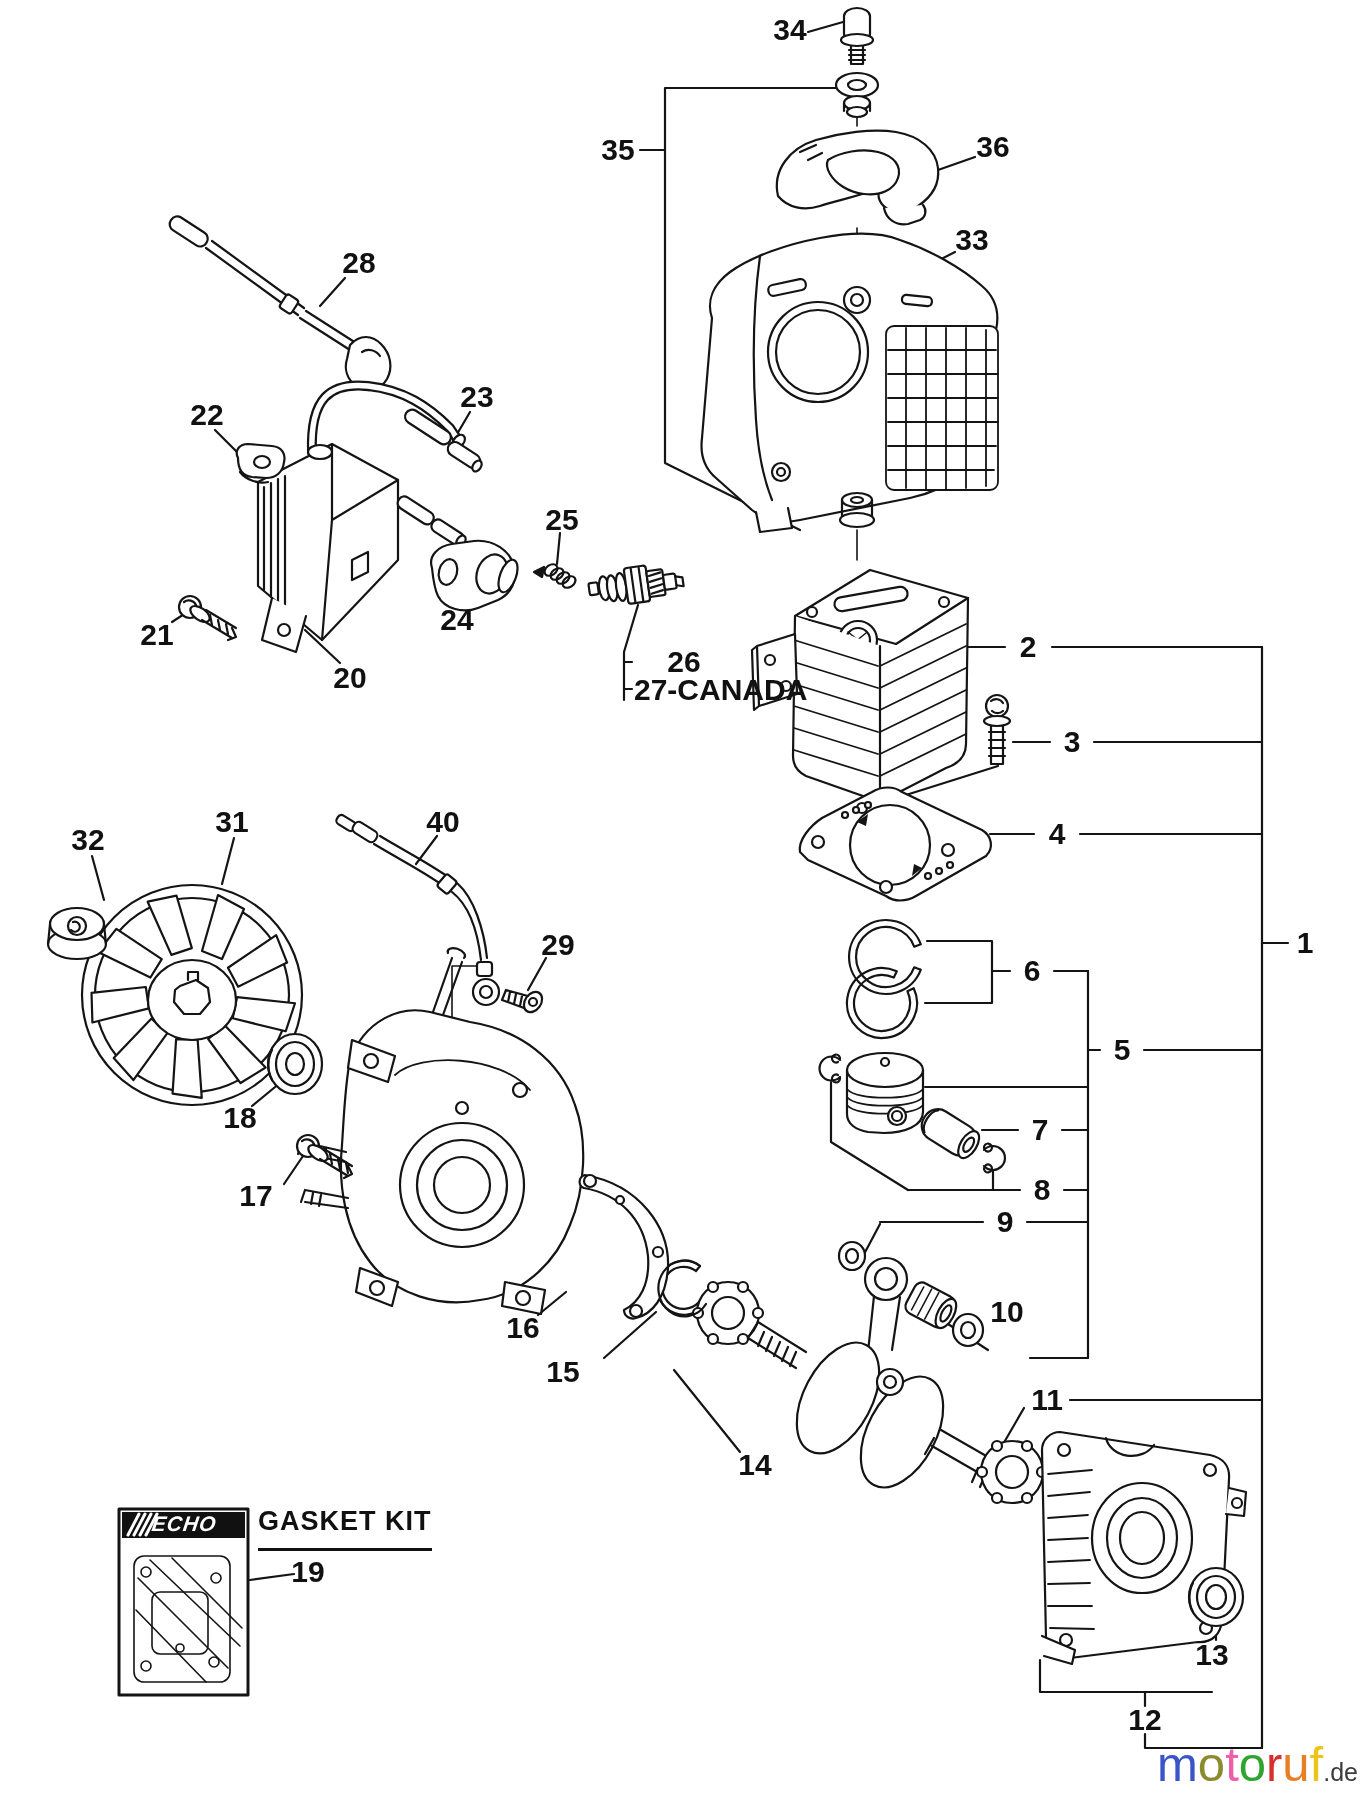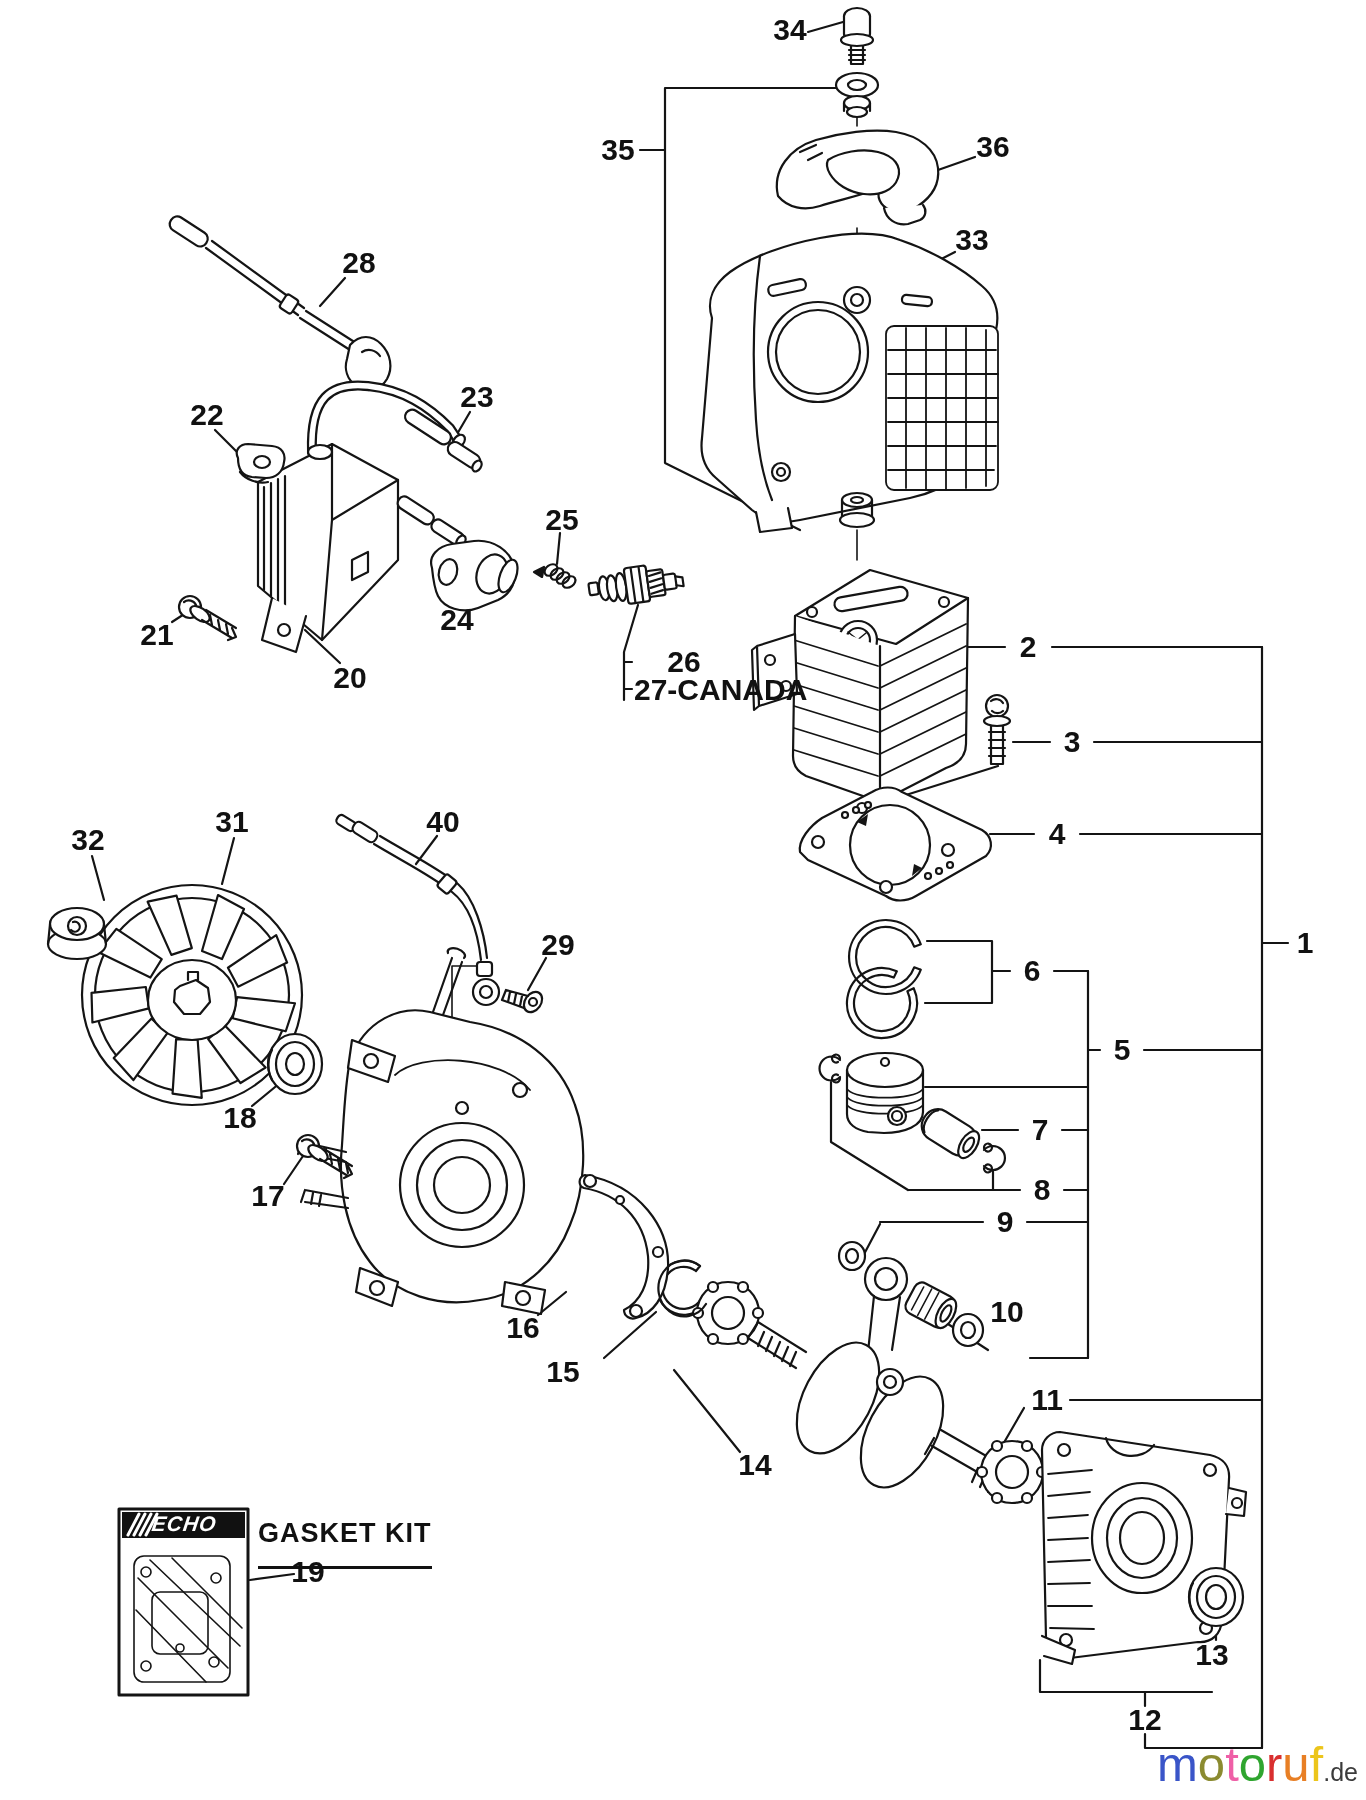--- a/index.html
+++ b/index.html
@@ -3,21 +3,21 @@
 <meta charset="utf-8">
 <style>
   html,body{margin:0;padding:0;background:#ffffff;}
   #stage{position:relative;width:1366px;height:1800px;background:#ffffff;overflow:hidden;
          font-family:"Liberation Sans", sans-serif;}
   #art{position:absolute;left:0;top:0;}
   .callout{position:absolute;transform:translate(-50%,-50%);font-weight:bold;font-size:30px;
            color:#111;white-space:nowrap;line-height:1;}
   .callout.left-anchor{transform:translate(0,-50%);}
   #gasket-kit-title{position:absolute;left:258px;top:1506px;font-weight:bold;font-size:27px;
-           color:#111;border-bottom:3px solid #111;padding-bottom:17px;letter-spacing:1px;white-space:nowrap;margin-top:12px;}
+           color:#111;border-bottom:3px solid #111;padding-bottom:11px;letter-spacing:1px;white-space:nowrap;}
   #echo-logo{position:absolute;left:152px;top:1512px;width:94px;font-weight:bold;font-style:italic;
            font-size:21px;color:#ffffff;letter-spacing:1px;transform:skewX(-8deg);white-space:nowrap;}
   #watermark{position:absolute;right:8px;top:1740px;font-family:Liberation Sans, sans-serif;
            font-size:49px;line-height:1;white-space:nowrap;}
   #watermark span{display:inline-block;}
   .wm-suffix{font-size:25px;vertical-align:baseline;}
 </style>
 </head>
 <body>
 
@@ -454,21 +454,21 @@
   <div class="callout" style="left:1040px;top:1130px">7</div>
   <div class="callout" style="left:1042px;top:1190px">8</div>
   <div class="callout" style="left:1005px;top:1222px">9</div>
   <div class="callout" style="left:1007px;top:1312px">10</div>
   <div class="callout" style="left:1047px;top:1400px">11</div>
   <div class="callout" style="left:1145px;top:1720px">12</div>
   <div class="callout" style="left:1212px;top:1655px">13</div>
   <div class="callout" style="left:755px;top:1465px">14</div>
   <div class="callout" style="left:563px;top:1372px">15</div>
   <div class="callout" style="left:523px;top:1328px">16</div>
-  <div class="callout" style="left:268px;top:1196px">17</div>
+  <div class="callout" style="left:256px;top:1196px">17</div>
   <div class="callout" style="left:240px;top:1118px">18</div>
   <div class="callout" style="left:308px;top:1572px">19</div>
   <div class="callout" style="left:350px;top:678px">20</div>
   <div class="callout" style="left:157px;top:635px">21</div>
   <div class="callout" style="left:207px;top:415px">22</div>
   <div class="callout" style="left:477px;top:397px">23</div>
   <div class="callout" style="left:457px;top:620px">24</div>
   <div class="callout" style="left:562px;top:520px">25</div>
   <div class="callout" style="left:684px;top:662px">26</div>
   <div class="callout left-anchor" style="left:634px;top:690px">27-CANADA</div>

